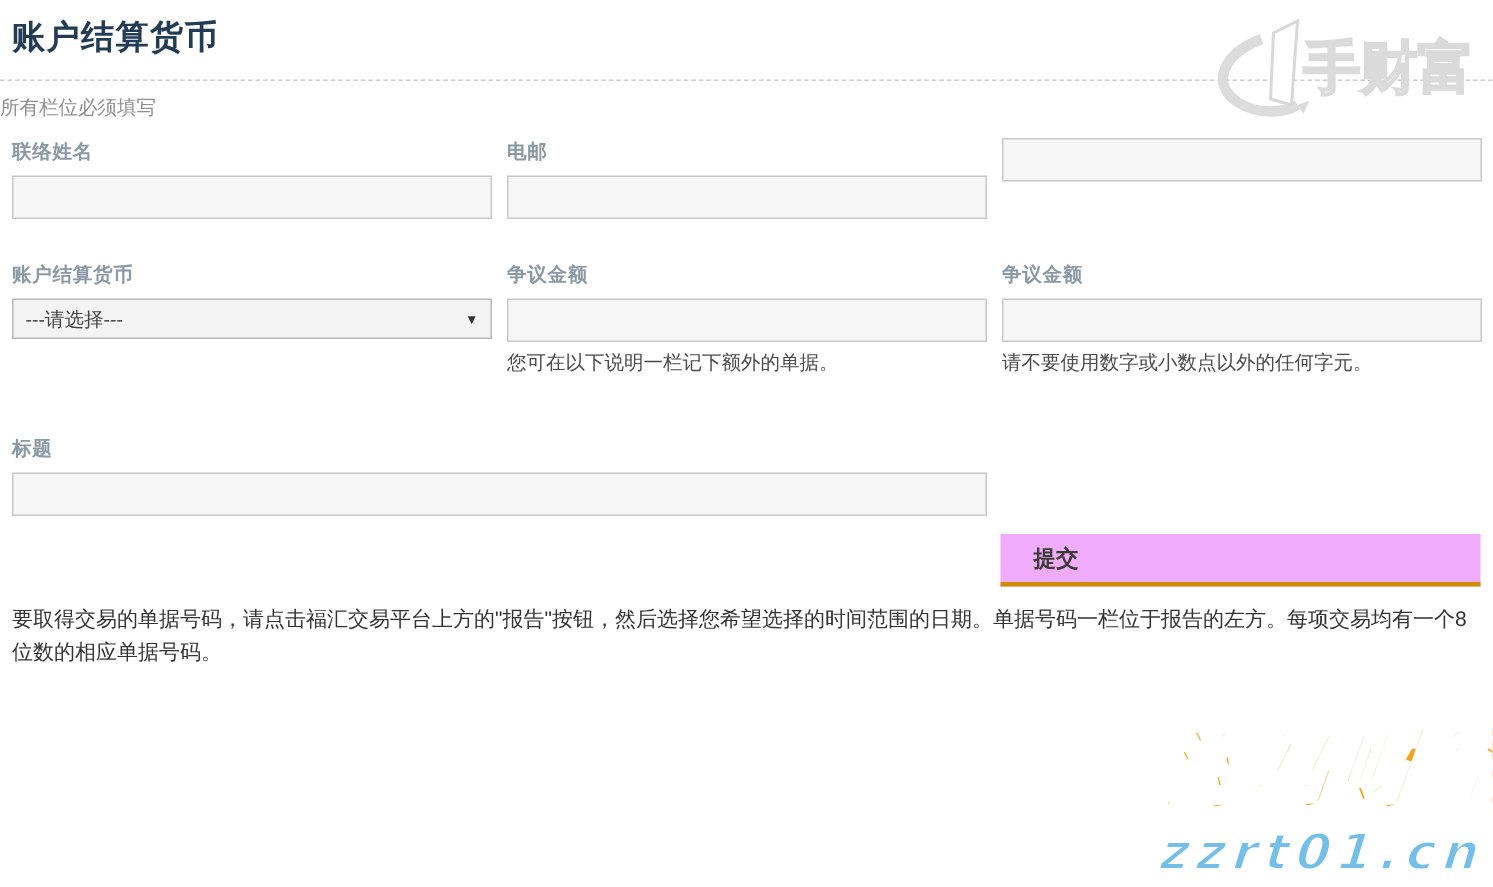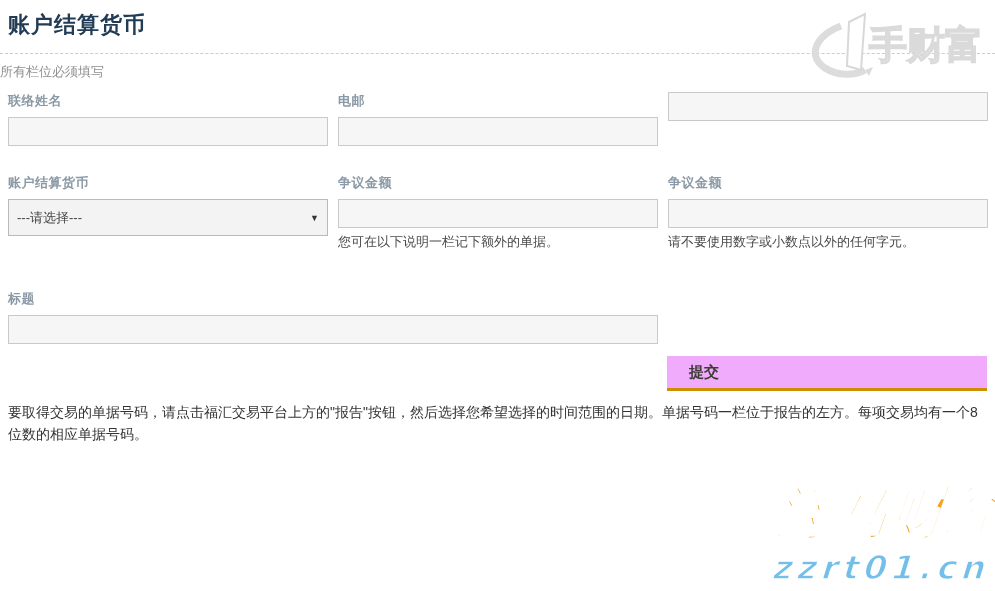--- a/index.html
+++ b/index.html
@@ -31,21 +31,21 @@
     display:block;font-size:13px;color:#8a99a5;font-weight:bold;
     margin-bottom:7px;letter-spacing:.5px;
   }
   .text-input{
     box-sizing:border-box;width:100%;height:29px;
     background:#f6f6f6;border:1px solid #c9c9c9;border-radius:0;
     padding:0 6px;font-size:13px;color:#333;outline:none;
   }
   .wide-input{width:650px;}
   .fake-select{
-    box-sizing:border-box;width:100%;height:37px;
+    box-sizing:border-box;width:100%;height:27px;
     background:#f3f3f3;border:1px solid #b9b9b9;
     display:flex;align-items:center;justify-content:space-between;
     padding:0 8px;cursor:default;
   }
   .fake-select .sel-text{font-size:13px;color:#444;}
   .fake-select .sel-arrow{font-size:9px;color:#333;}
   .helper-text{
     margin-top:6px;font-size:13px;color:#4a4a4a;line-height:16px;font-family:Liberation Serif, serif;
   }
   .textarea-input{

